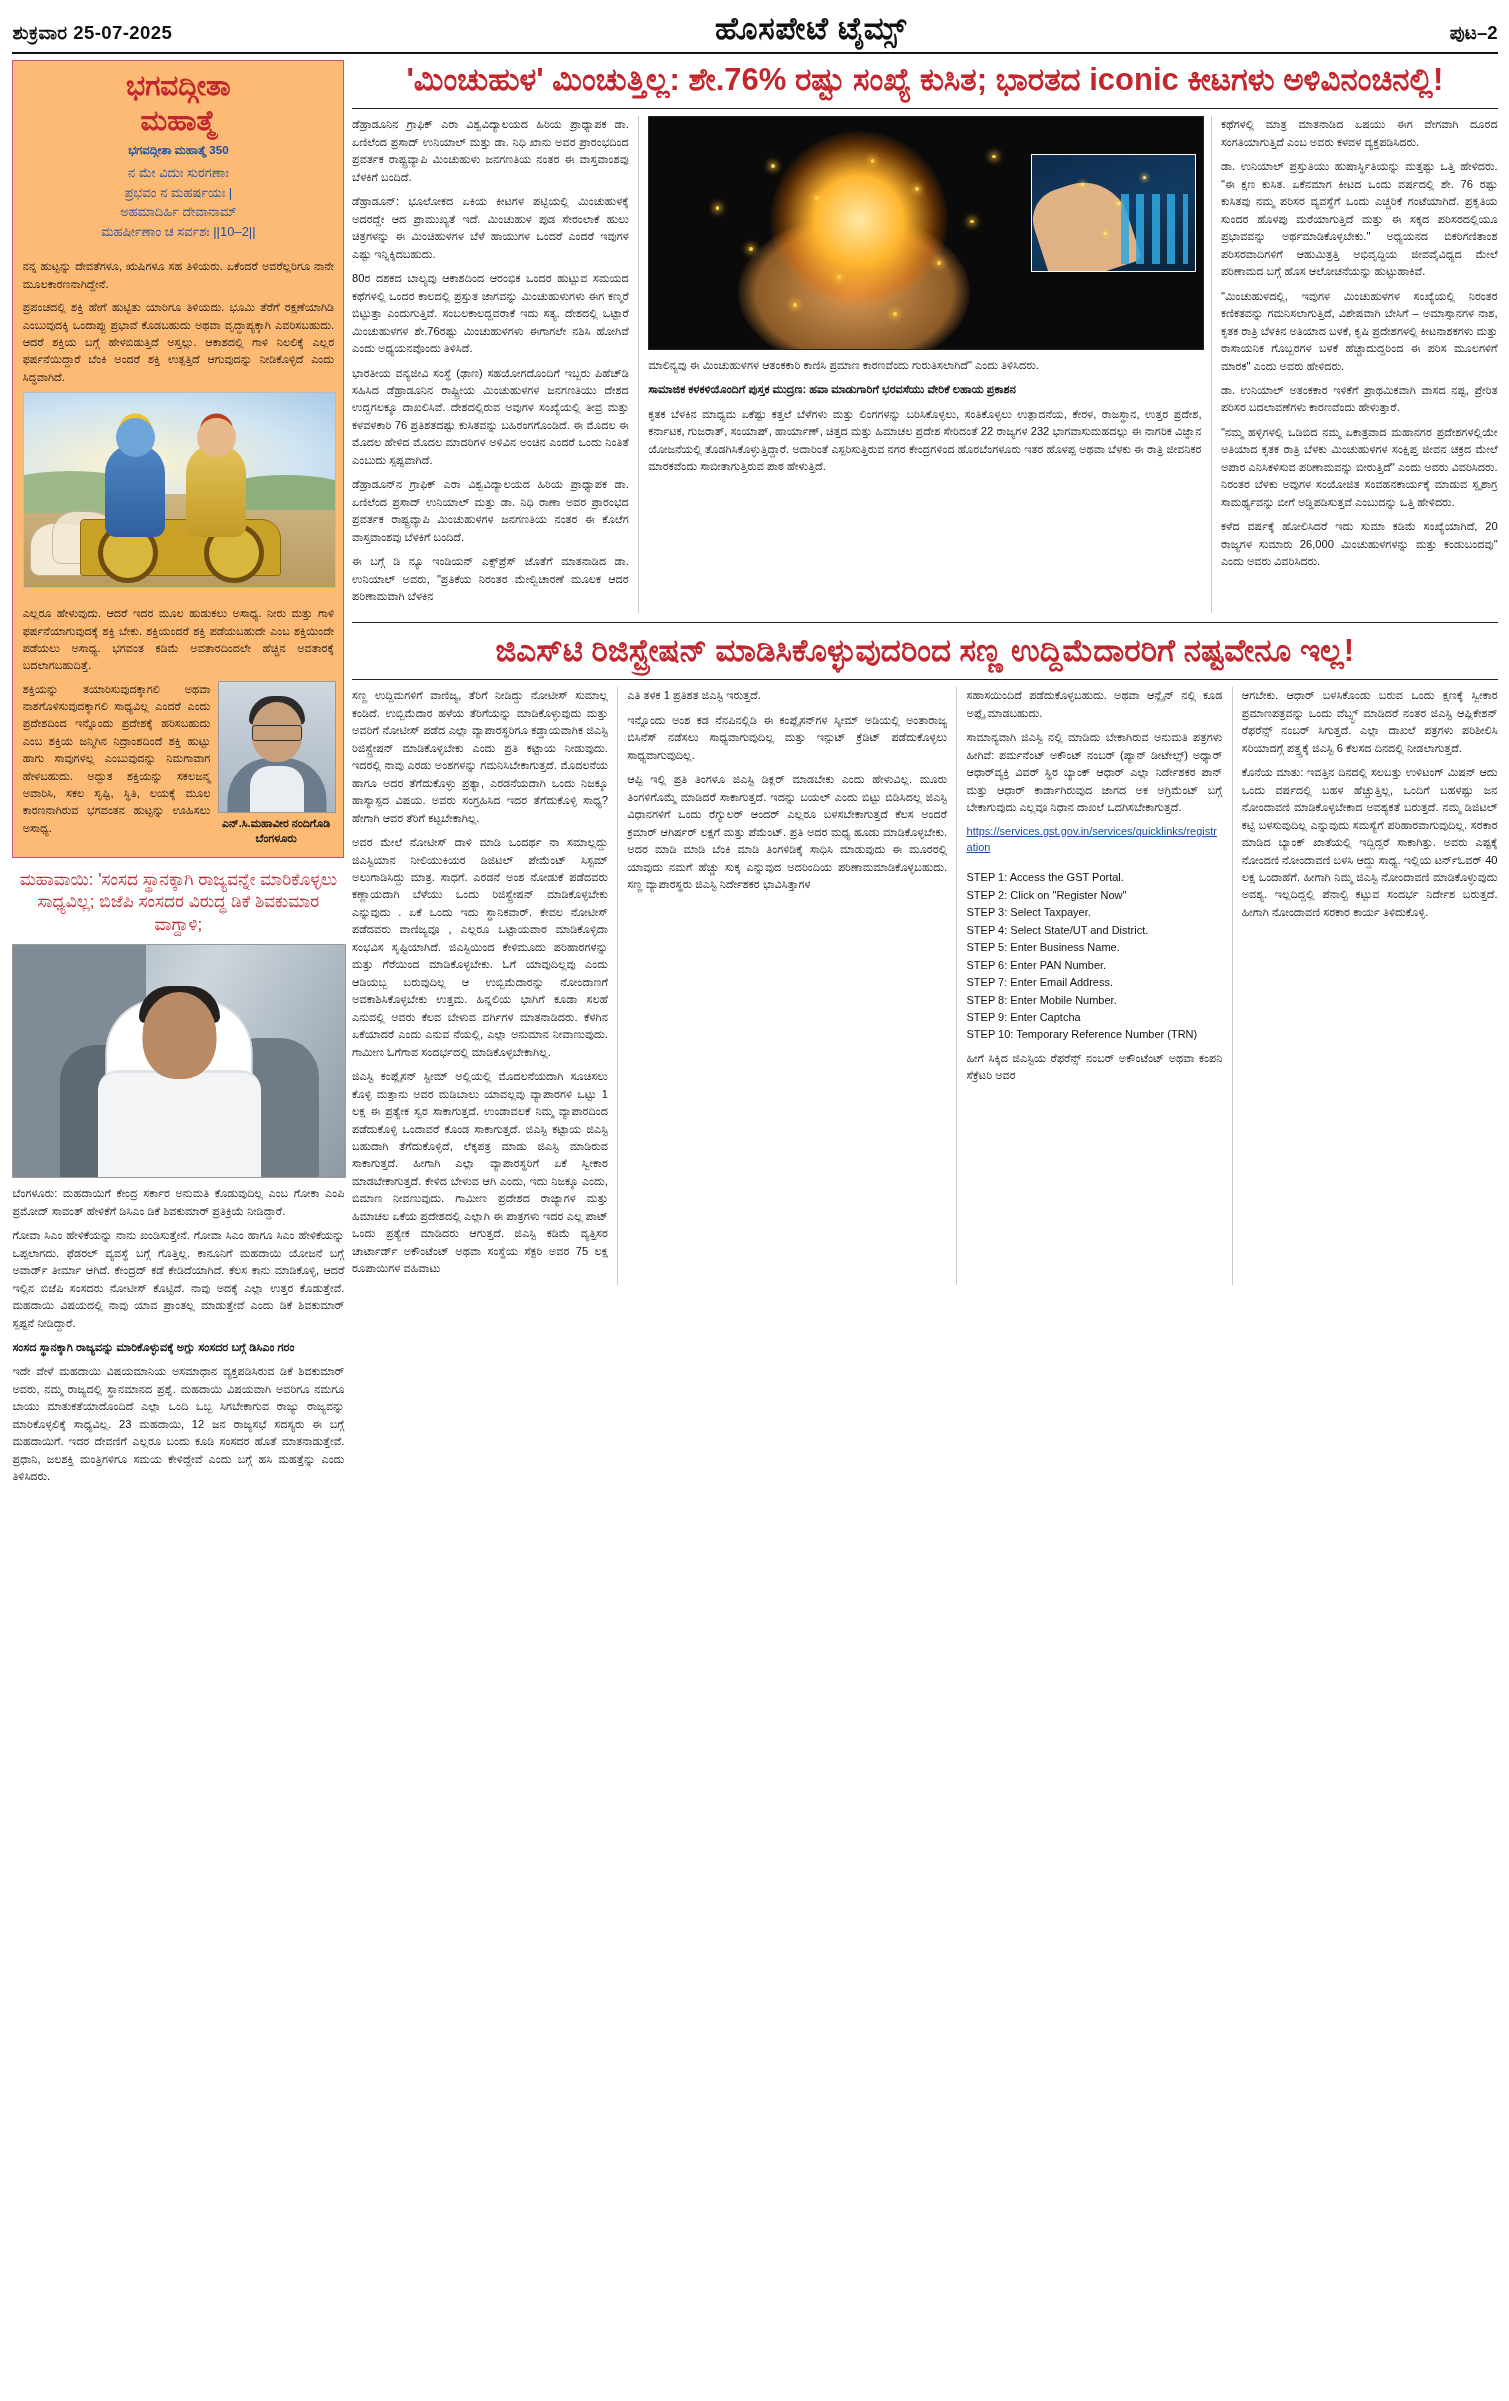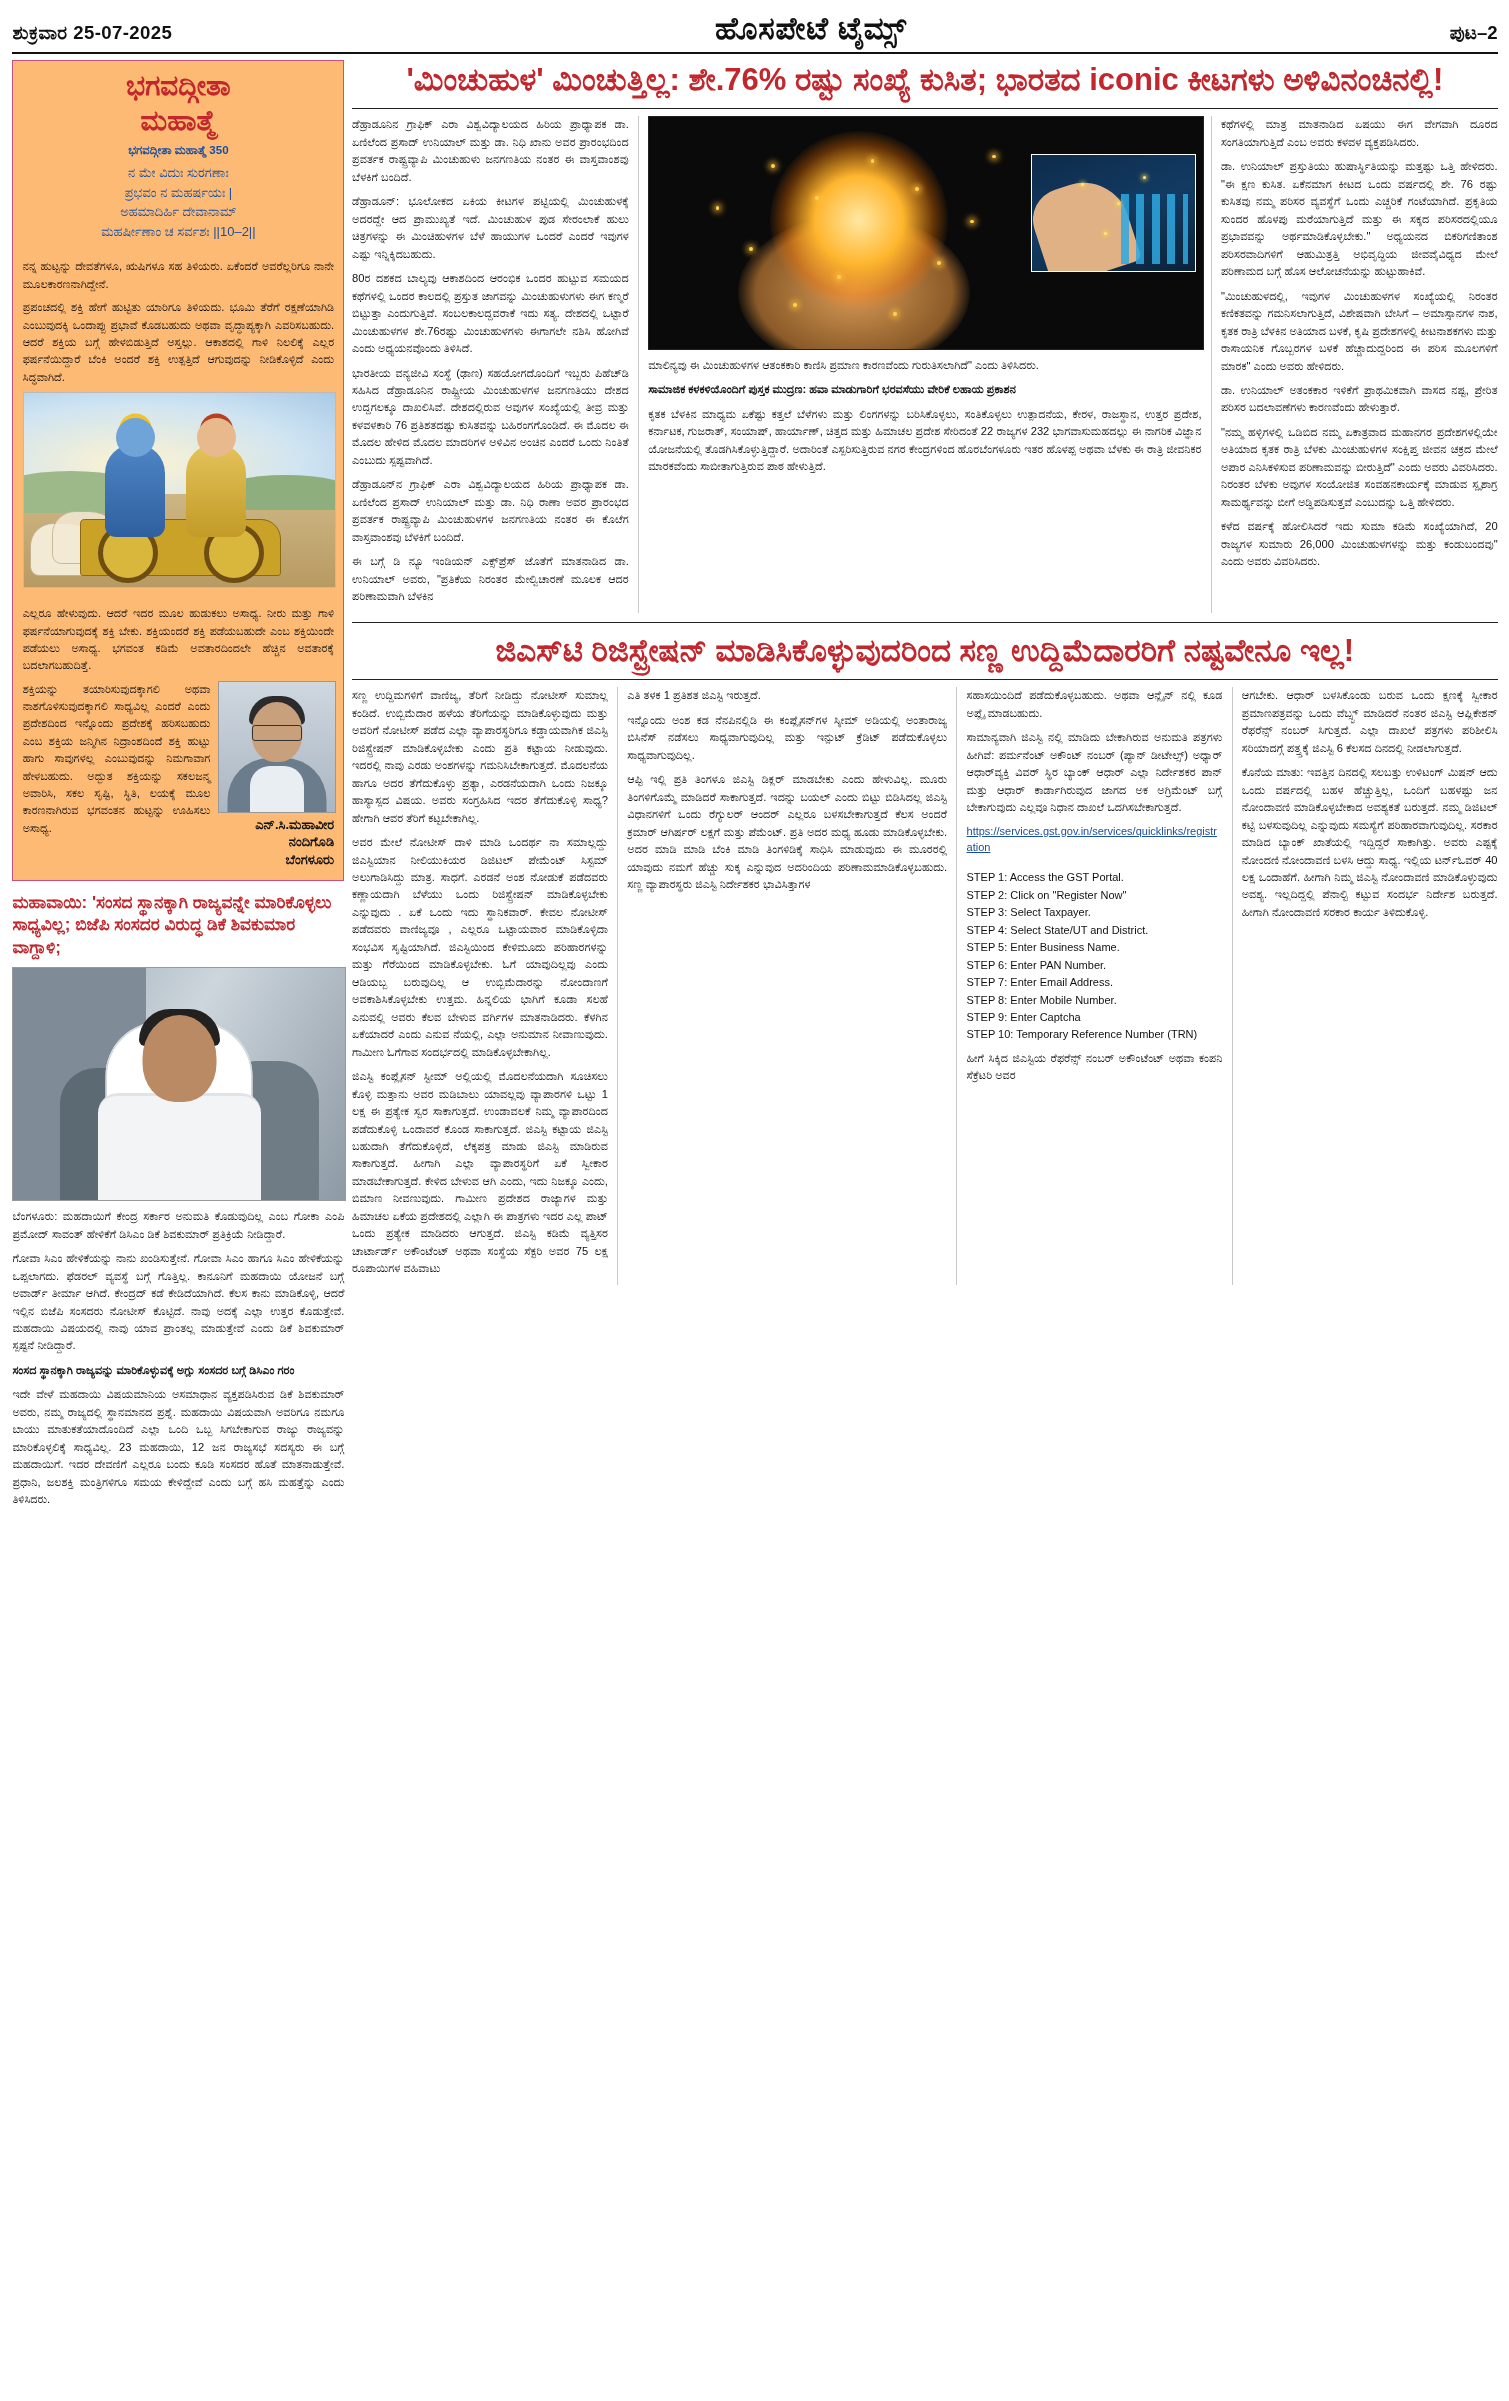--- a/index.html
+++ b/index.html
@@ -161,29 +161,30 @@
     width:51px;height:60px;background:#c9a07c;border-radius:50% 50% 46% 46%;}
   .ap-hair{position:absolute;left:50%;top:14px;transform:translateX(-50%);
     width:56px;height:29px;background:#2b2b2b;border-radius:28px 28px 6.2px 6.2px;}
   .ap-glass{position:absolute;left:50%;top:43px;transform:translateX(-50%);
     width:48px;height:14px;border:1.5px solid #333;border-radius:3.1px;}
   .ap-body{position:absolute;left:50%;bottom:0;transform:translateX(-50%);
     width:99px;height:54px;background:#6b7c8c;border-radius:42px 42px 0 0;}
   .ap-shirt{position:absolute;left:50%;bottom:0;transform:translateX(-50%);
     width:54px;height:46px;background:#e9eef2;border-radius:20px 20px 0 0;}
   .author-name{
-    font-size:13px;font-weight:bold;text-align:right;margin-top:3.1px;line-height:1.35;
+    font-size:11px;font-weight:bold;text-align:center;margin-top:3.1px;line-height:1.35;
   }
 
   
   .left-sub-head{
     color:#c1272d;
     font-size:17px;
-    font-weight:bold;
+    font-weight:normal;
     line-height:1.35;
+    text-align:center;
     margin:11px 0 6.2px 0;
   }
   .politician-photo{
     width:100%;height:232px;border:0.8px solid #999;position:relative;overflow:hidden;
     background:linear-gradient(180deg,#b9c3cb 0%,#8e9aa5 100%);
   }
   .pp-bg{position:absolute;inset:0;background:linear-gradient(120deg,#97a4ae 0%,#cdd6dd 45%,#8d99a4 100%);}
   .pp-wall{position:absolute;left:0;top:0;width:40%;height:100%;background:#7f8b96;}
   .pp-person{position:absolute;left:50%;bottom:0;transform:translateX(-50%);
     width:147px;height:178px;background:#ffffff;border-radius:54px 54px 0 0;box-shadow:0 0 0 1.5px #d3d8dc inset;}

